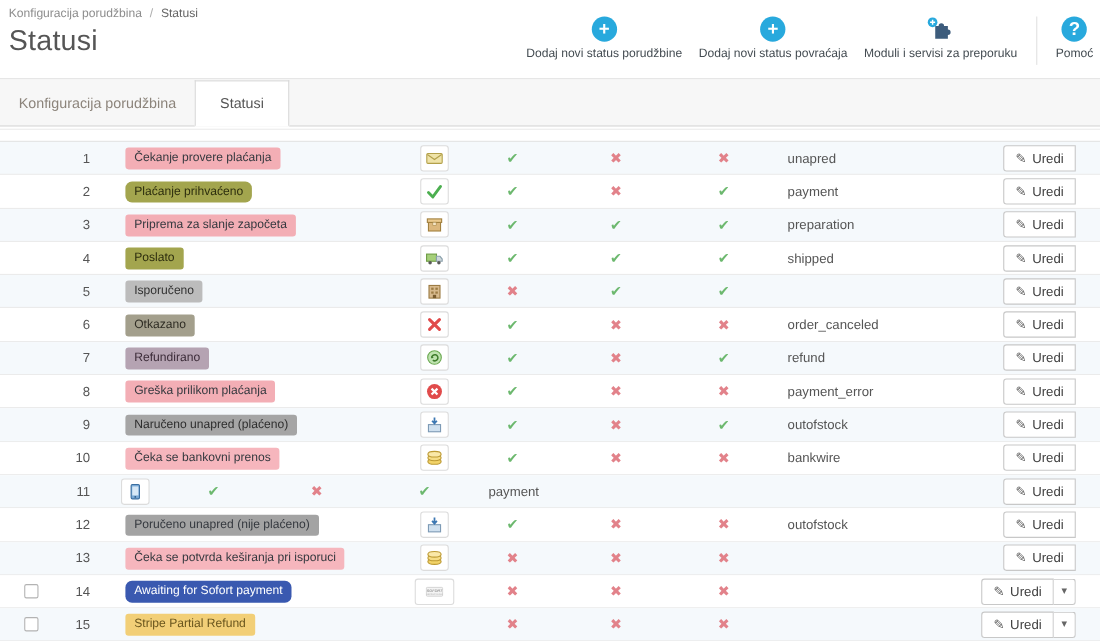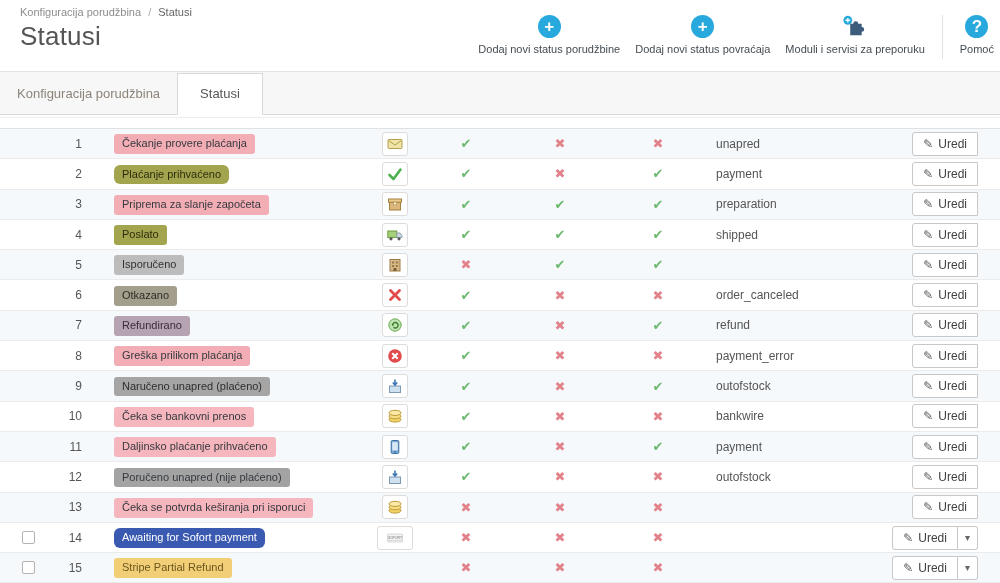--- a/index.html
+++ b/index.html
@@ -9,21 +9,21 @@
     overflow: hidden;
     background: #fff;
     font-family: "Liberation Sans", "DejaVu Sans", sans-serif;
     color: #555;
   }
 
   
   .header {
     position: relative;
     height: 72px;
-    padding: 6px 10px 0 20px;
+    padding: 6px 10px 0 8px;
     border-bottom: 1px solid #e4e4e4;
     background: #fff;
   }
   .breadcrumb { font-size: 11px; color: #8d8d8d; }
   .breadcrumb .sep { margin: 0 4px; color: #aaa; }
   .breadcrumb .crumb-current { color: #666; }
   .page-title {
     margin: 3px 0 0 0;
     font-size: 26px;
     font-weight: 400;
@@ -566,23 +566,20 @@
 
       </div>
     </div>
   </div>
 
   <div class="tr alt">
     <div class="td col-sel">
       
     </div>
     <div class="td col-id">11</div>
-    <div class="td col-name">
-      <span class="badge" style="background: rgb(246, 182, 189); color: rgb(53, 57, 63);">Daljinsko plaćanje prihvaćeno</span>
-    </div>
     <div class="td col-icon">
       <span class="icon-box">
         <svg>
               <use href="#sym-device" xlink:href="#sym-device"></use>
             </svg>
       </span>
     </div>
     <div class="td col-mark col-email"><span class="mark yes">✔</span></div>
     <div class="td col-mark col-delivery"><span class="mark no">✖</span></div>
     <div class="td col-mark col-invoice"><span class="mark yes">✔</span></div>

